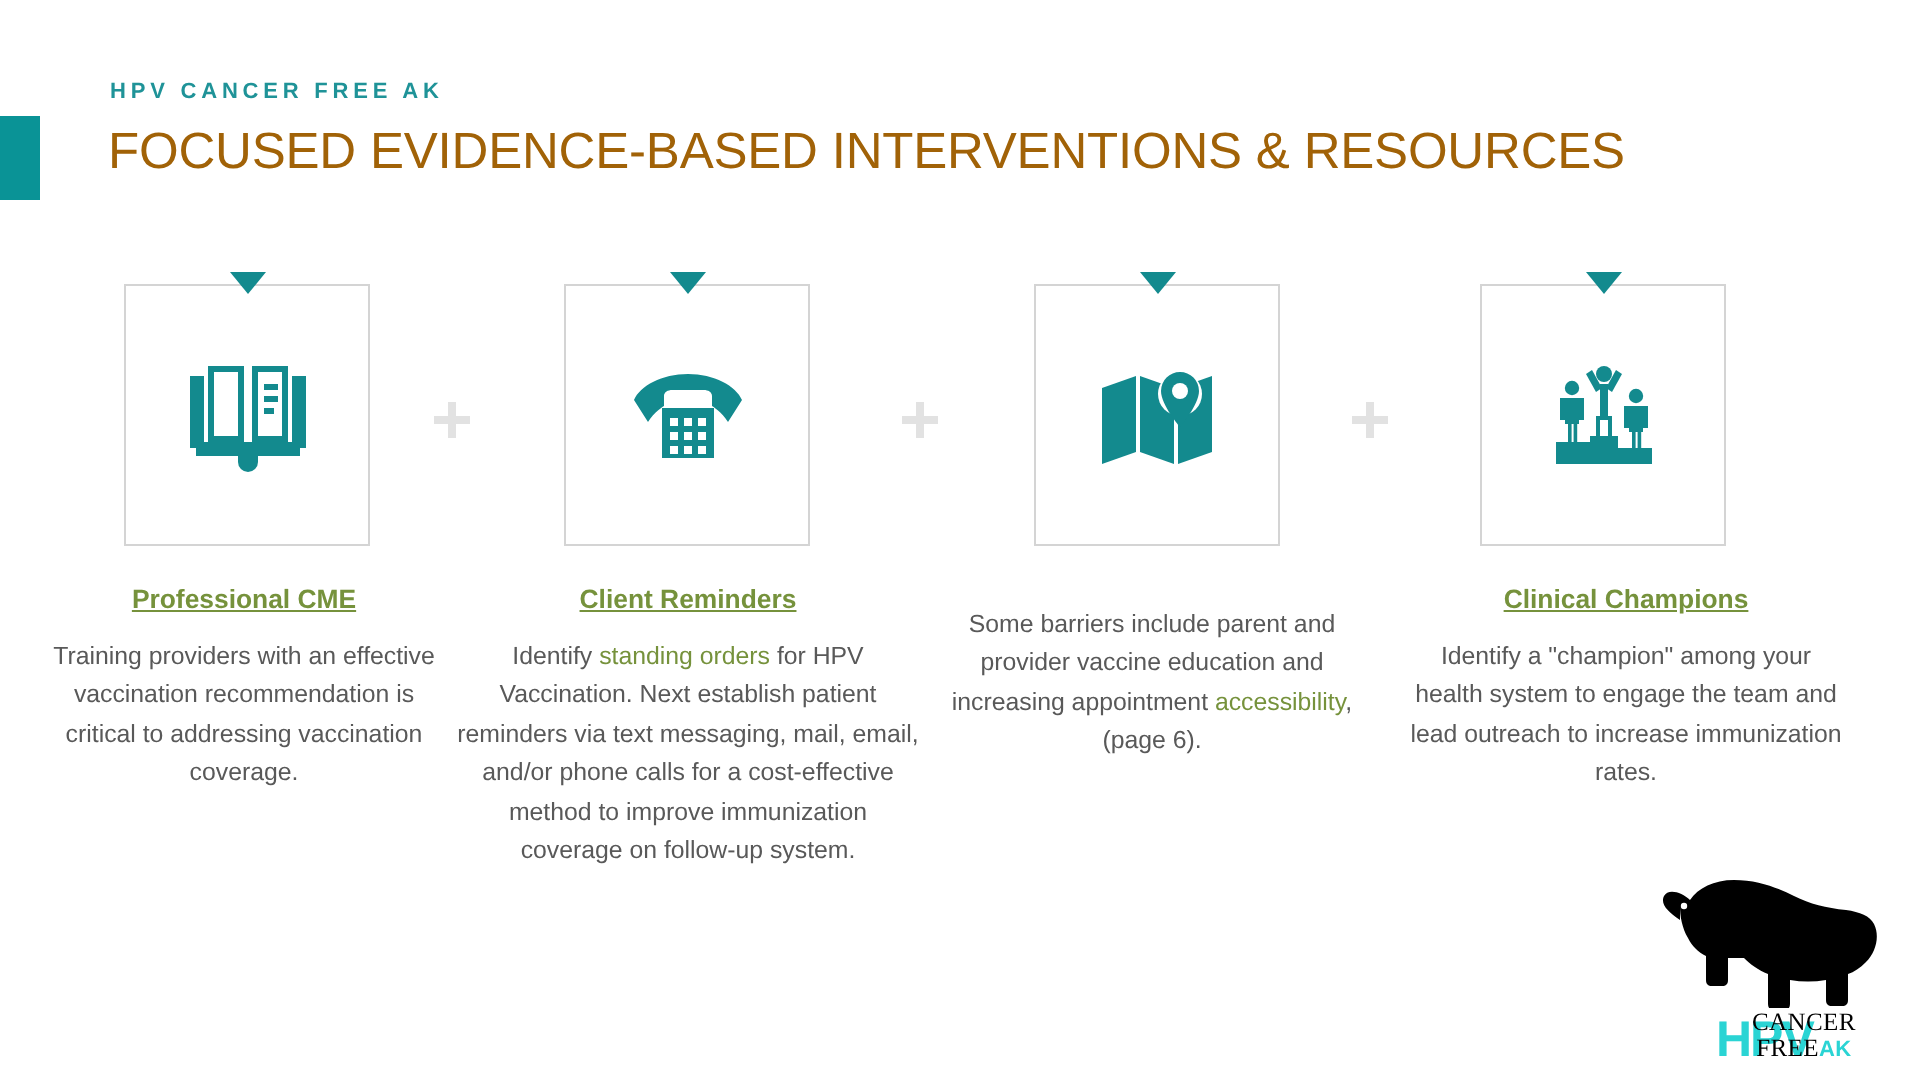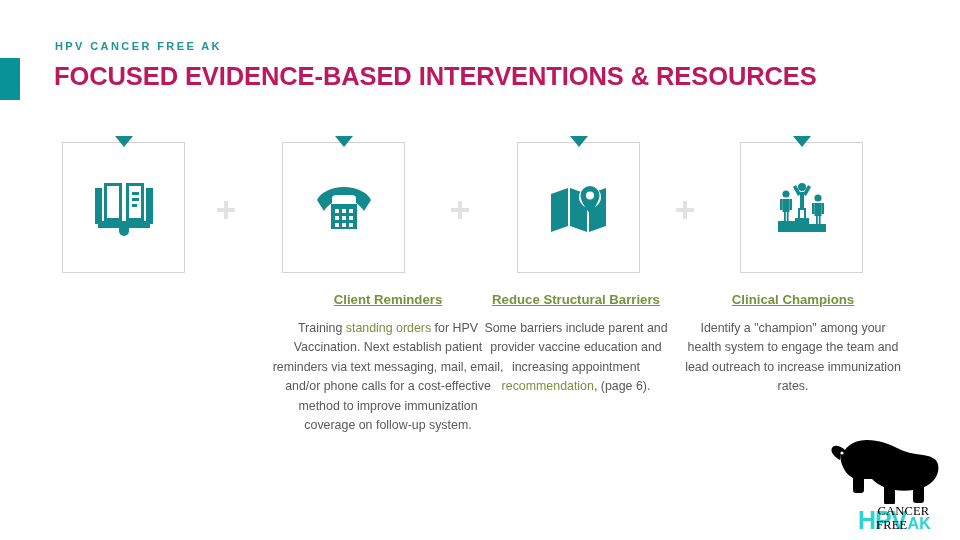--- a/index.html
+++ b/index.html
@@ -38,22 +38,22 @@
     letter-spacing: 2.4px;
     color: #1f9398;
     white-space: nowrap;
   }
 
   .slide-title {
     position: absolute;
     left: 54px;
     top: 62px;
     font-size: 25.5px;
-    font-weight: bold;
-    color: #be185d;
+    font-weight: normal;
+    color: #a16207;
     letter-spacing: -0.1px;
     white-space: nowrap;
   }
 
   
   .cards-row {
     position: absolute;
     left: 0;
     top: 142px;
     width: 960px;
@@ -189,21 +189,21 @@
     font-size: 12.5px;
     line-height: 12.5px;
     color: #000000;
     text-align: center;
     letter-spacing: 0.2px;
   }
   .logo .cf .ak {
     color: #2ad4d4;
     font-weight: bold;
     font-family: "Liberation Sans", sans-serif;
-    font-size: 16px;
+    font-size: 11px;
   }
 </style>
 </head>
 <body>
 
 <div id="slide">
 
   <div class="accent-bar"></div>
   <div class="eyebrow">HPV CANCER FREE AK</div>
   <div class="slide-title">FOCUSED EVIDENCE-BASED INTERVENTIONS &amp; RESOURCES</div>
@@ -294,37 +294,40 @@
           <path d="M38 44 h17 v8 h-17 z"></path>
         </svg>
       </span>
     </div>
 
   </div>
 
   <div class="cols">
 
     <div class="col" style="left:18px; width:208px;">
-    </div>
-
-    <div class="col" style="left:228px; width:232px;margin-left:44px;">
+      <div class="col-head">Professional CME</div>
+      <div class="col-body">
+        <span>Training providers with an effective vaccination recommendation is critical to addressing vaccination coverage.</span>
+      </div>
+    </div>
+
+    <div class="col" style="left:228px; width:232px;">
       <div class="col-head">Client Reminders</div>
       <div class="col-body">
-        <span>Training </span><span class="lnk">standing orders</span><span>  for HPV Vaccination. Next establish patient reminders via text messaging, mail, email, and/or phone calls for a cost-effective method to improve immunization coverage on follow-up system.</span>
+        <span>Identify </span><span class="lnk">standing orders</span><span>  for HPV Vaccination. Next establish patient reminders via text messaging, mail, email, and/or phone calls for a cost-effective method to improve immunization coverage on follow-up system.</span>
       </div>
     </div>
 
     <div class="col" style="left:464px; width:224px;">
-      <div class="col-head">Reduce Structural Barriers</div>
       <div class="col-body">
-        <span>Some barriers include parent and provider vaccine education and increasing appointment </span><span class="lnk">recommendation</span><span>, (page 6).</span>
+        <span>Some barriers include parent and provider vaccine education and increasing appointment </span><span class="lnk">accessibility</span><span>, (page 6).</span>
       </div>
     </div>
 
-    <div class="col" style="left:684px; width:218px;">
+    <div class="col" style="left:704px; width:218px;">
       <div class="col-head">Clinical Champions</div>
       <div class="col-body">
         <span>Identify a "champion" among your health system to engage the team and lead outreach to increase immunization rates.</span>
       </div>
     </div>
 
   </div>
 
   <div class="logo">
     <svg class="bear" viewBox="0 0 116 66" aria-hidden="true">

